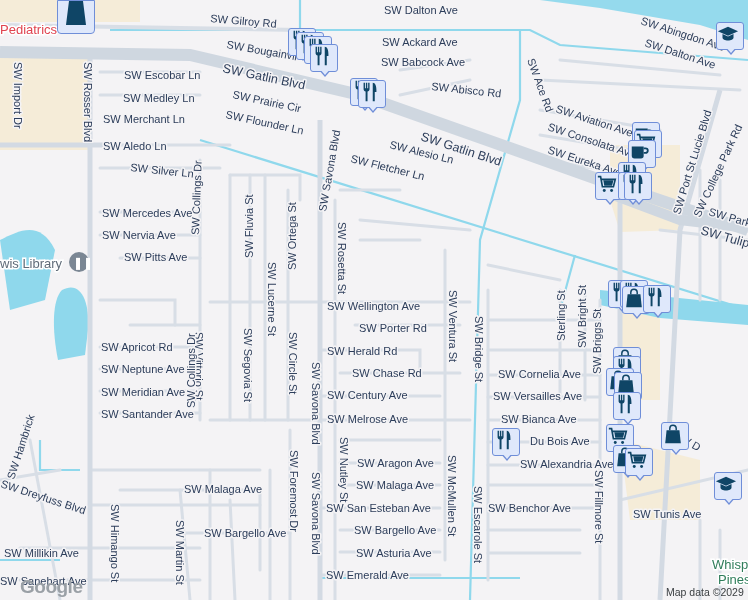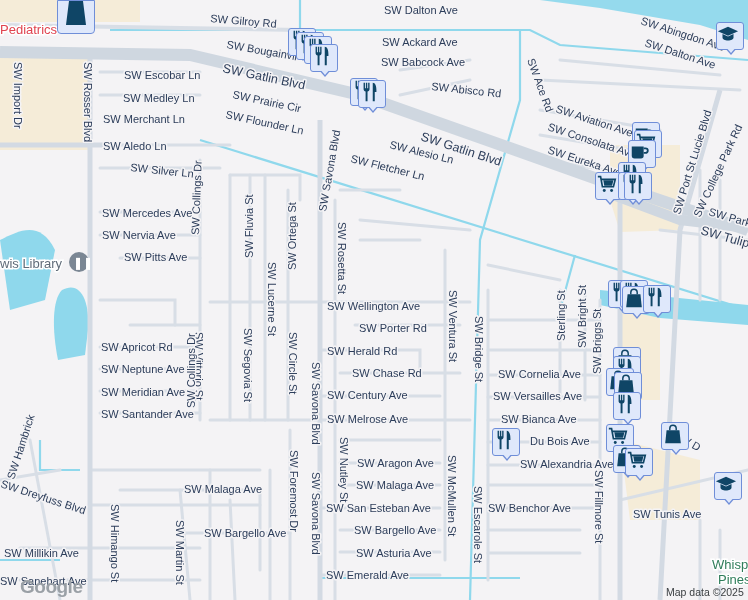--- a/index.html
+++ b/index.html
@@ -595,14 +595,14 @@
               <path fill="#0f4566" d="M12 4 1 9l11 5 11-5z"></path>
               <path fill="#0f4566" d="M6 12v4c0 1.5 2.7 3 6 3s6-1.5 6-3v-4l-6 2.7z"></path>
             </svg>
           </span>
         </div>
         <div class="tip2"></div>
       </div>
     </div>
 
 <div class="google">Google</div>
-<div class="footer" style="left:666px;top:586px;">Map data ©2025</div>
+<div class="footer" style="left:666px;top:586px;">Map data ©2029</div>
 </div>
 
 </body></html>

